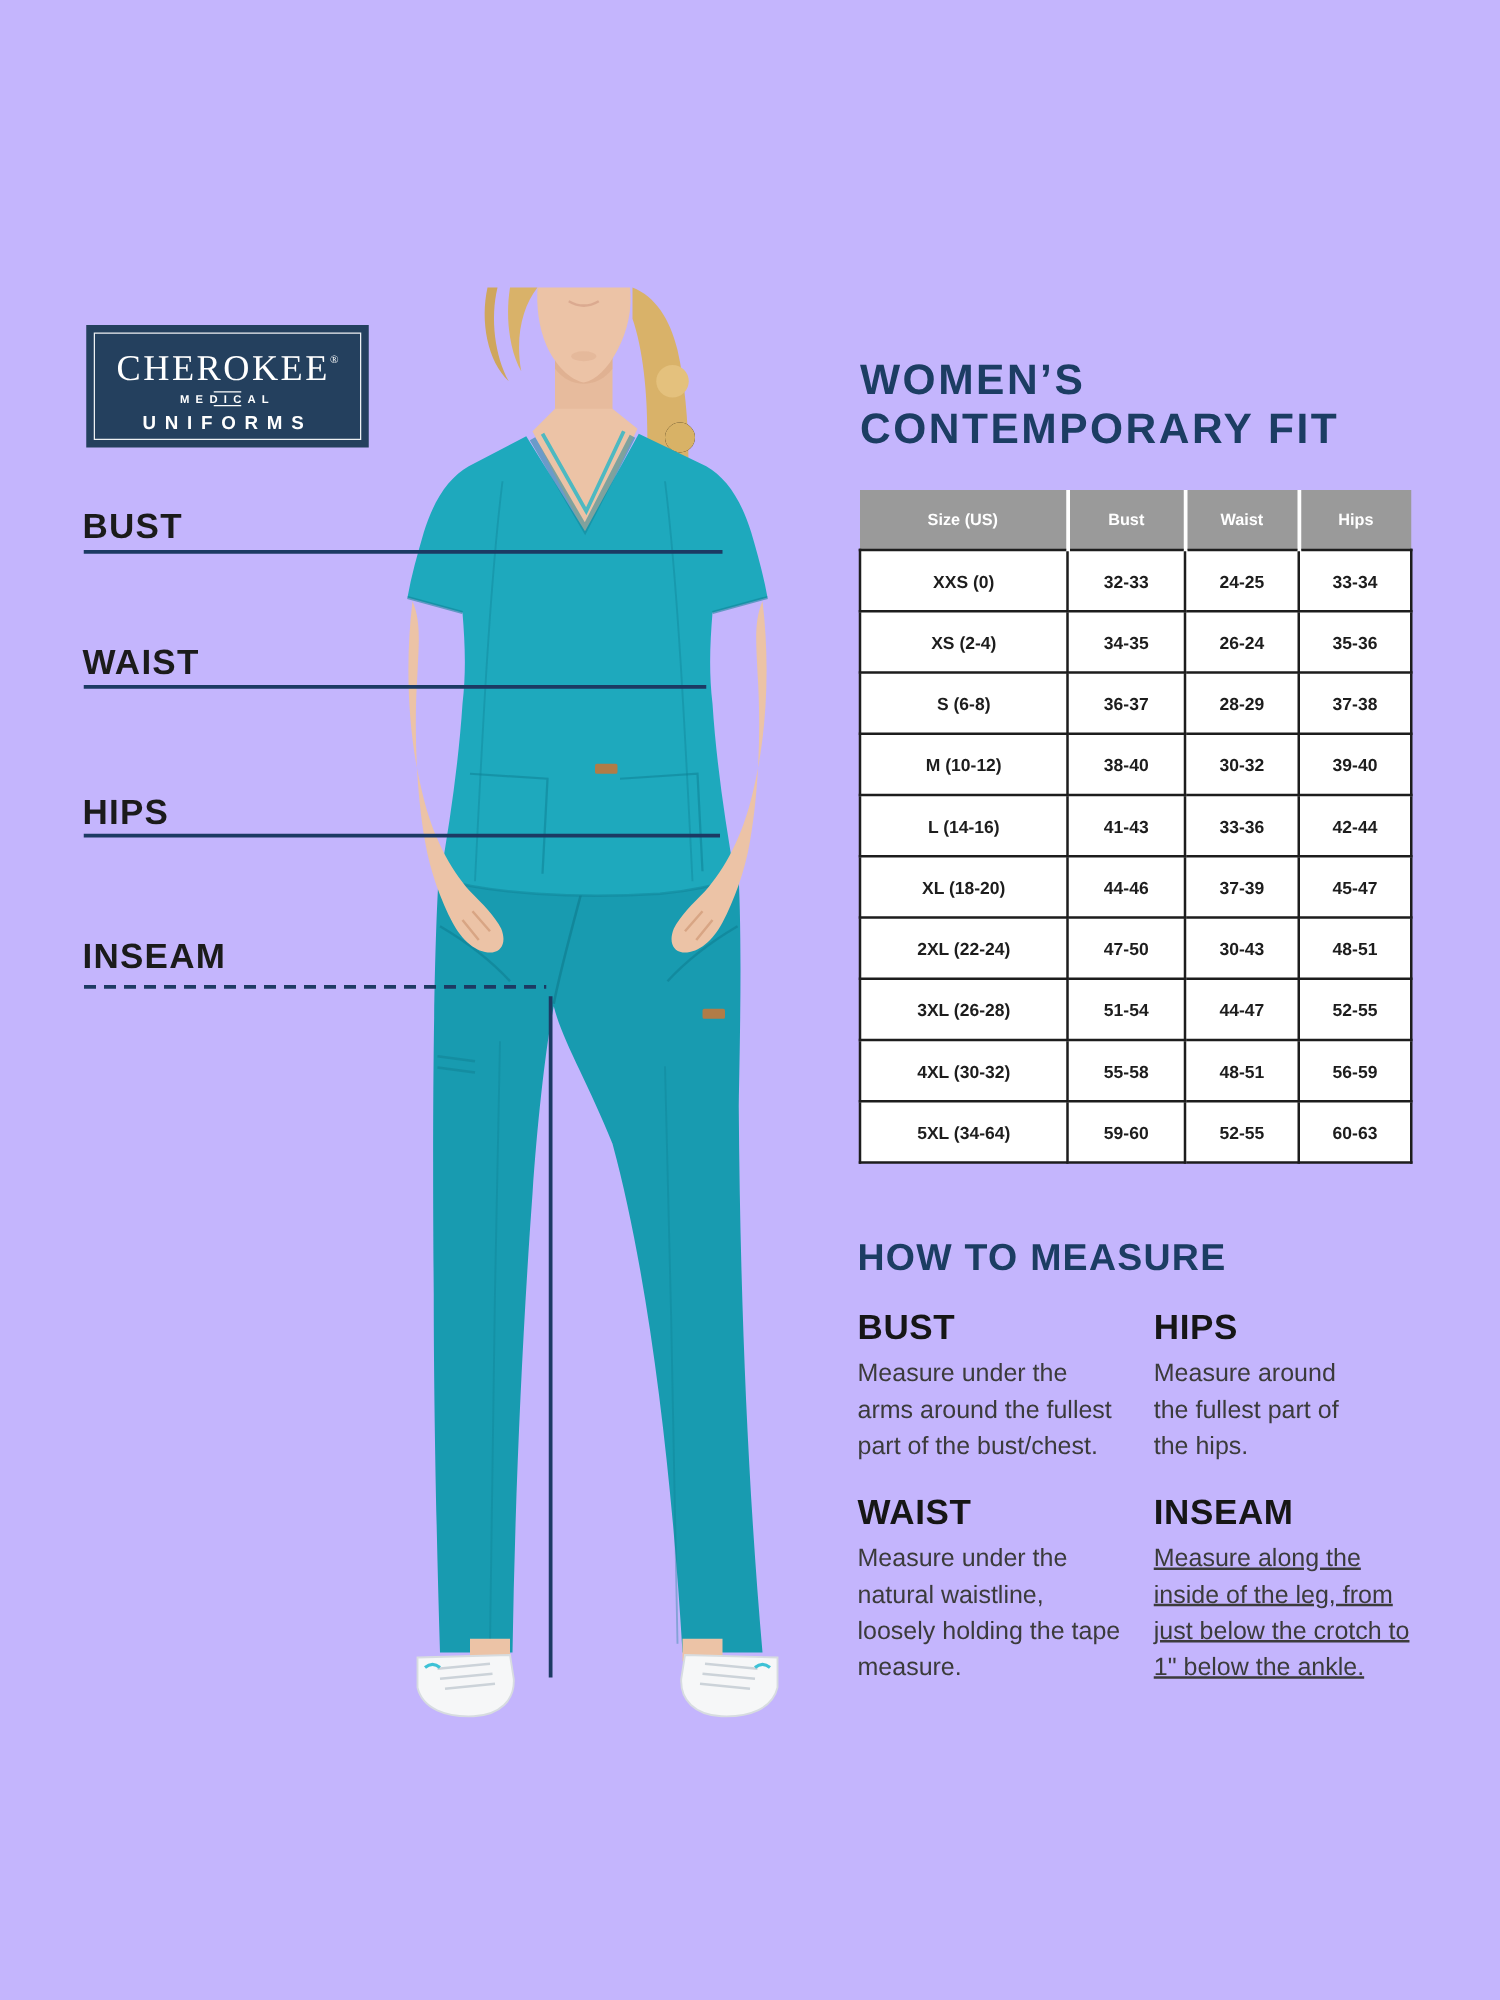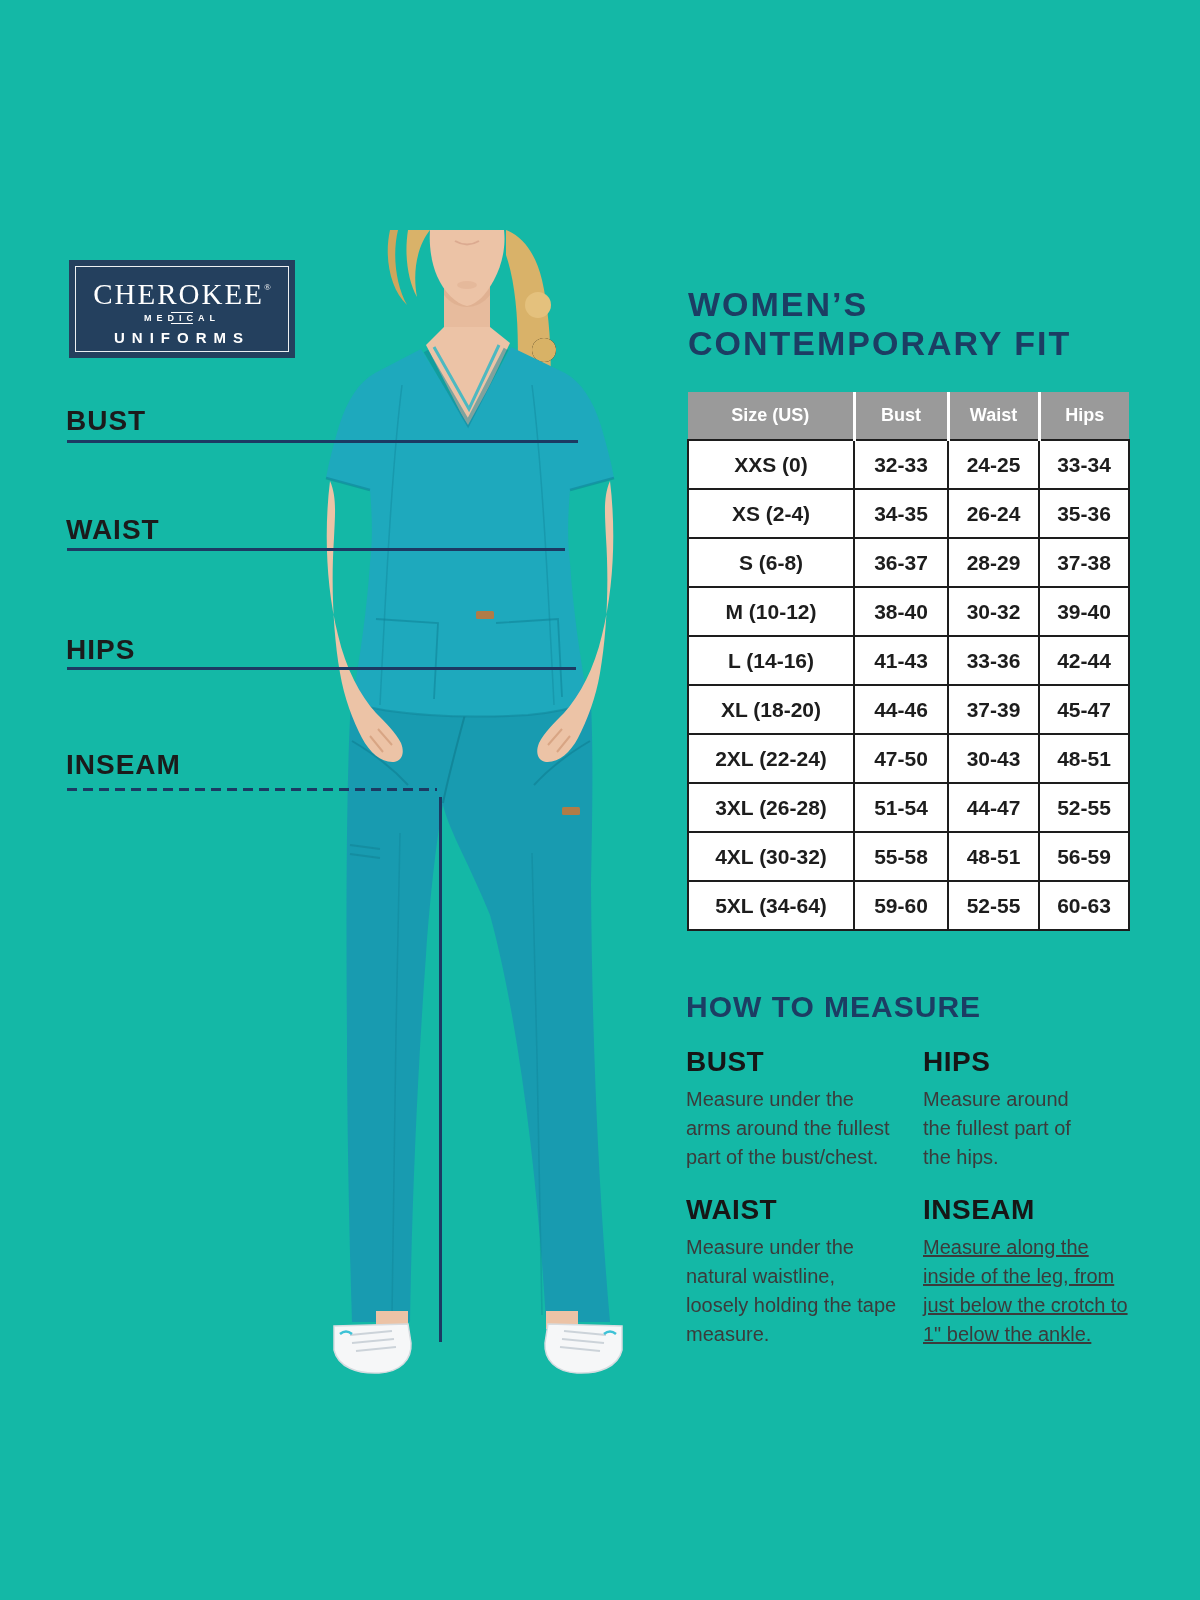--- a/index.html
+++ b/index.html
@@ -1,18 +1,18 @@
 <!DOCTYPE html>
 <html><head>
 <meta charset="utf-8">
 <style>
   * { margin:0; padding:0; box-sizing:border-box; }
   html,body { background:#ffffff; }
   .page {
-    position:relative; width:1200px; height:1600px; background:#14b8a6;
+    position:relative; width:1200px; height:1600px; background:#c4b5fd;
     font-family:"Liberation Sans", sans-serif; overflow:hidden;padding-left:16px;
   }
 
   
   .logo { position:absolute; left:69px; top:260px; width:226px; height:98px; background:#24405e; }
   .logo-inner {
     position:absolute; inset:6px; border:1px solid rgba(255,255,255,.92);
     display:flex; flex-direction:column; align-items:center; justify-content:center;
   }
   .logo-name {
@@ -41,26 +41,26 @@
   .model { position:absolute; left:280px; top:185px; width:390px; height:1195px; }
 
   
   .main-title {
     position:absolute; left:688px; top:285px; color:#1c3d63;
     font-size:34px; font-weight:700; letter-spacing:2px; line-height:39px; white-space:nowrap;
   }
 
   .size-table { position:absolute; left:687px; top:392px; border-collapse:collapse; table-layout:fixed; }
   .size-table th {
-    background:#9a9a9a; color:#ffffff; font-size:18px; font-weight:700;
+    background:#9a9a9a; color:#ffffff; font-size:13px; font-weight:700;
     height:48px; text-align:center; vertical-align:middle; border:none;
   }
   .size-table th + th { border-left:3px solid #ffffff; }
   .size-table td {
-    border:2px solid #1d1d1d; color:#1d1d1d; font-size:21px; font-weight:700;
+    border:2px solid #1d1d1d; color:#1d1d1d; font-size:14px; font-weight:700;
     height:49px; text-align:center; vertical-align:middle; background:#ffffff;
   }
   .col-size  { width:166px; }
   .col-bust  { width:94px; }
   .col-waist { width:91px; }
   .col-hips  { width:90px; }
 
   .htm-title {
     position:absolute; left:686px; top:990px; color:#1c3d63;
     font-size:30px; font-weight:700; letter-spacing:1px; white-space:nowrap;

